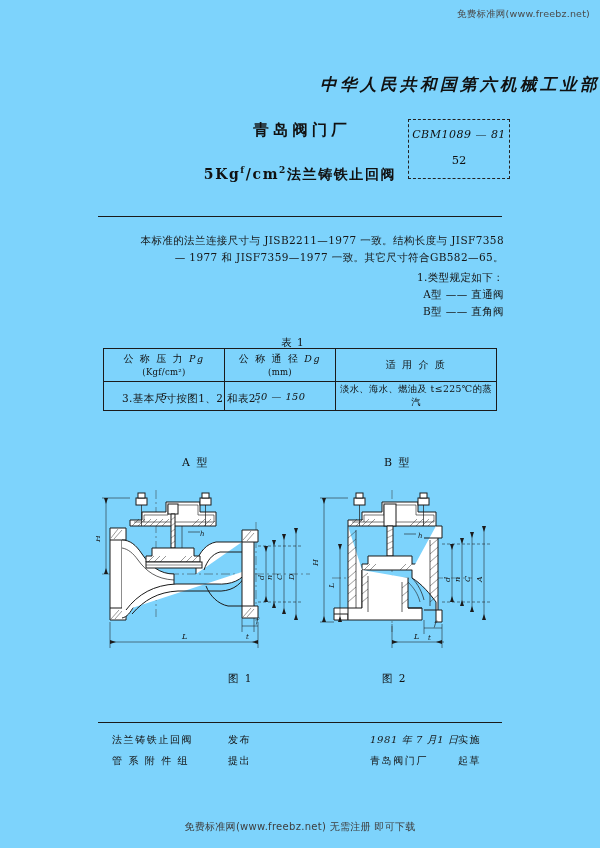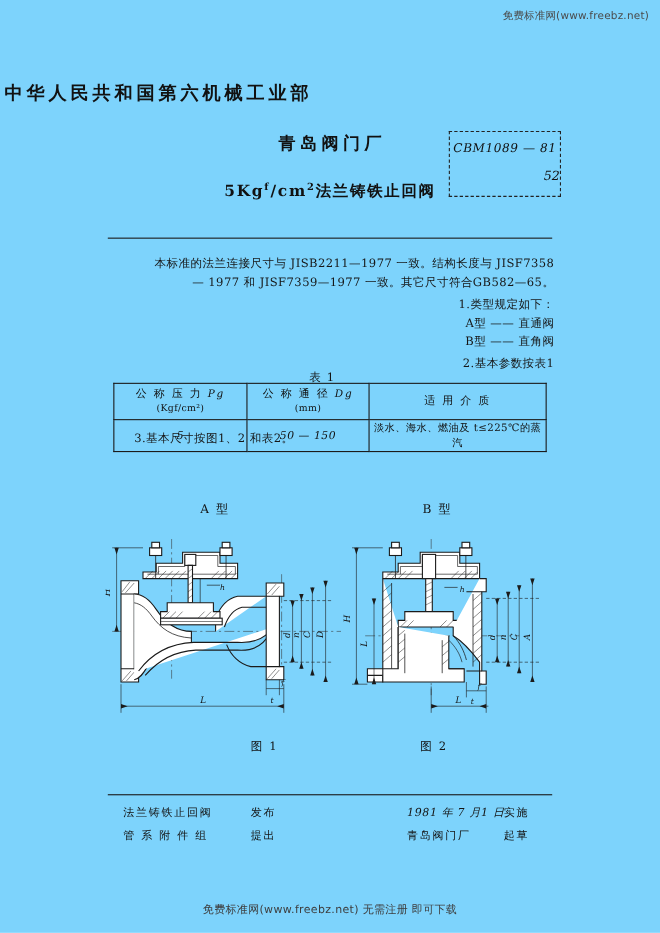--- a/index.html
+++ b/index.html
@@ -44,27 +44,28 @@
   }
 
   
   .masthead {
     position: absolute;
     left: 0;
     top: 74px;
     width: 600px;
   }
   .ministry {
-    text-align: left;
+    text-align: right;
     font-size: 16.5px;
     letter-spacing: 3.5px;
     color: #111;
     font-family: "DejaVu Serif", serif;
     font-weight: 600;
     padding-left: 4px;
+    font-style: italic;
   }
   .std-type {
     text-align: center;
     font-size: 15.5px;
     letter-spacing: 4px;
     margin-top: 24px;
     color: #111;
     font-family: "DejaVu Serif", serif;
     font-weight: 600;
     padding-left: 4px;
@@ -99,23 +100,22 @@
     font-style: italic;
     font-family: "DejaVu Serif", serif;
     letter-spacing: .5px;
     color: #111;
   }
   .code-page {
     position: absolute;
     top: 33px;
     left: 0;
     width: 100%;
-    text-align: right;
+    text-align: center;
     font-size: 11.5px;
-    font-style: italic;
     font-family: "DejaVu Serif", serif;
     color: #111;
   }
 
   .rule-top {
     position: absolute;
     left: 98px;
     top: 216px;
     width: 404px;
     height: 0;
@@ -287,21 +287,20 @@
   </div>
 
   <div class="rule-top"></div>
 
   <div class="body-text">
     <div class="para">本标准的法兰连接尺寸与 JISB2211—1977 一致。结构长度与 JISF7358</div>
     <div>— 1977 和 JISF7359—1977 一致。其它尺寸符合GB582—65。</div>
     <div class="clause">1.类型规定如下：</div>
     <div class="subclause">A型 —— 直通阀</div>
     <div class="subclause">B型 —— 直角阀</div>
-    <div class="clause">2.基本参数按表1</div>
   </div>
 
   <div class="table-cap">表 1</div>
   <table class="spec">
     <thead>
       <tr>
         <th class="col-a">
           <span>公 称 压 力</span>
           <span class="sym">Pg</span>
           <span class="unit">(Kgf/cm²)</span>

